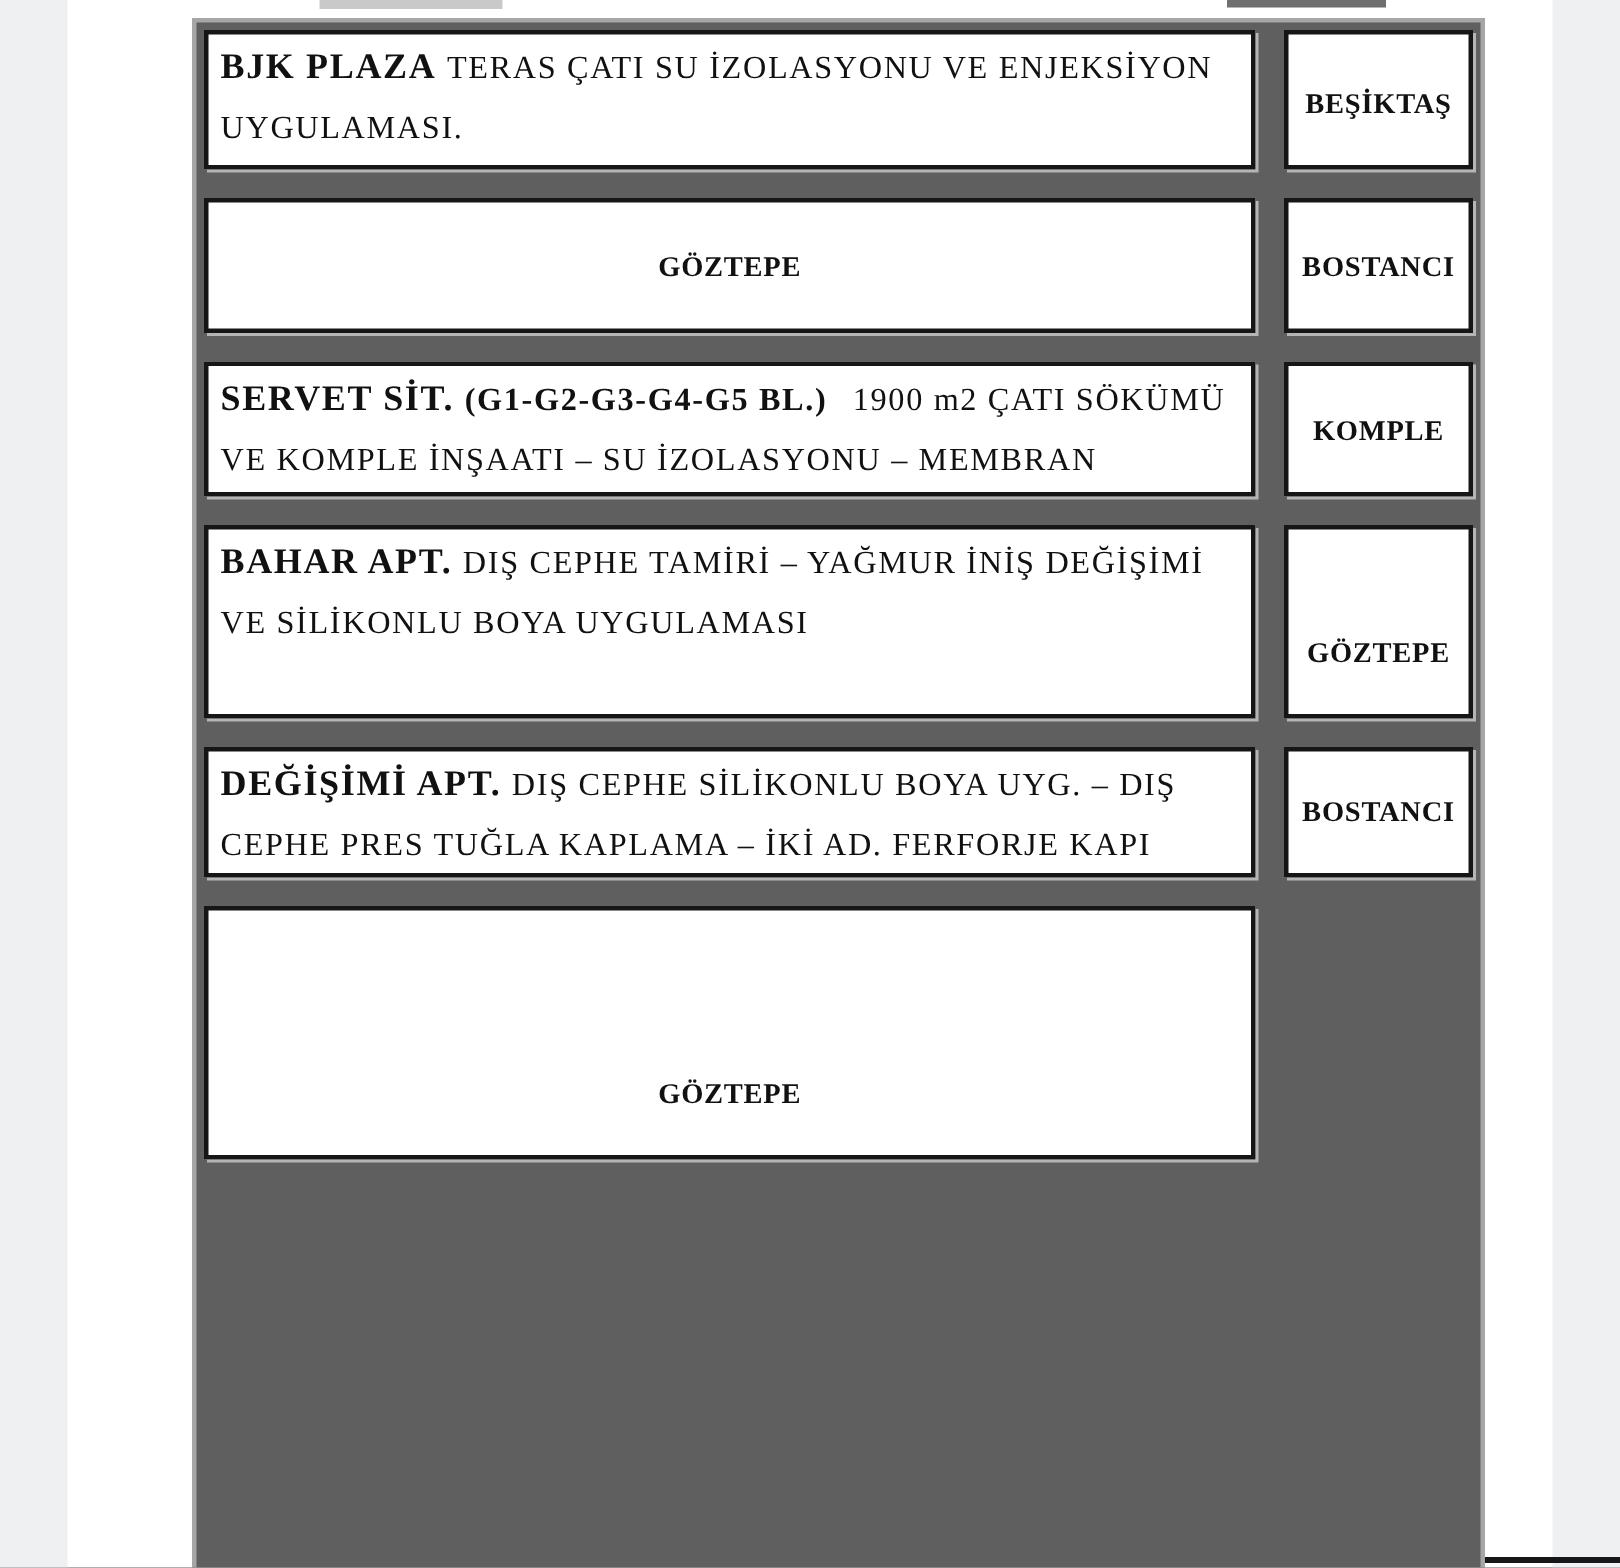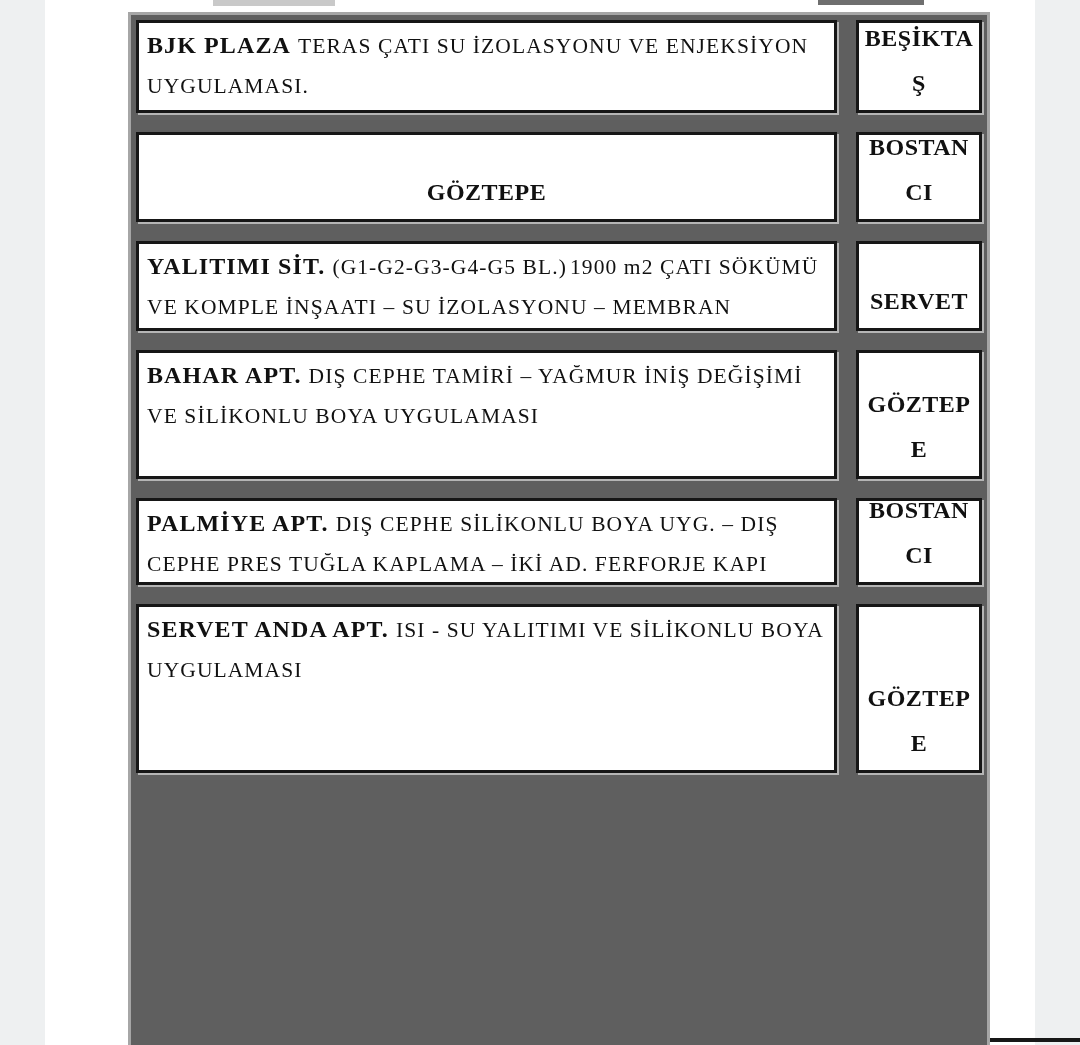--- a/index.html
+++ b/index.html
@@ -44,40 +44,40 @@
   .cell.desc {
     padding: 2px 4px 0 8px;
     font-size: 21.5px;
     line-height: 40px;
     letter-spacing: 1.1px;
   }
   .cell.loc {
     display: flex; flex-direction: column;
     justify-content: flex-end; align-items: flex-end;
     text-align: center;
-    padding: 0 3px 4px 3px;
+    padding: 0 3px 18px 3px;
     font-weight: bold;
-    font-size: 24px;
+    font-size: 19px;
     line-height: 45px;
     letter-spacing: 0.5px;
   }
   .loc-text {
     width: 100%;
     white-space: pre-line;
     overflow-wrap: break-word;
   }
   .project-title {
     font-weight: bold;
     font-size: 24px;
     margin-right: 7px;
   }
   .project-title-note {
-    font-weight: normal;
+    font-weight: bold;
     font-size: 21.5px;
-    margin-right: 3px;
+    margin-right: 17px;
   }
   .project-title-note:empty { display: none; margin: 0; }
 </style>
 </head>
 <body>
 
 <div class="side-band band-left"></div>
 <div class="side-band band-right"></div>
 <div class="artifact-top-1"></div>
 <div class="artifact-top-2"></div>
@@ -93,41 +93,38 @@
 
   <div class="cell loc">
     <span class="loc-text">GÖZTEPE</span>
   </div>
 
   <div class="cell loc">
     <span class="loc-text">BOSTANCI</span>
   </div>
 
   <div class="cell desc">
-    <span class="project-title">YALITIMI SİT.</span><span class="project-title-note">(G1-G2-G3-G4-G5 BL.)</span><span class="project-description">1900 m2 ÇATI SÖKÜMÜ VE KOMPLE İNŞAATI – SU İZOLASYONU – MEMBRAN KAPLANMASI</span>
+    <span class="project-title">SERVET SİT.</span><span class="project-title-note">(G1-G2-G3-G4-G5 BL.)</span><span class="project-description">1900 m2 ÇATI SÖKÜMÜ VE KOMPLE İNŞAATI – SU İZOLASYONU – MEMBRAN KAPLANMASI</span>
   </div>
   <div class="cell loc">
-    <span class="loc-text">SERVET</span>
+    <span class="loc-text">KOMPLE</span>
   </div>
 
   <div class="cell desc">
     <span class="project-title">BAHAR APT.</span><span class="project-description">DIŞ CEPHE TAMİRİ – YAĞMUR İNİŞ DEĞİŞİMİ VE SİLİKONLU BOYA UYGULAMASI</span>
   </div>
   <div class="cell loc">
     <span class="loc-text">GÖZTEPE</span>
   </div>
 
   <div class="cell desc">
-    <span class="project-title">PALMİYE APT.</span><span class="project-description">DIŞ CEPHE SİLİKONLU BOYA UYG. – DIŞ CEPHE PRES TUĞLA KAPLAMA – İKİ AD. FERFORJE KAPI YAPIMI – ISI YALITIMI VE BAHÇE DUVARI DEKORATİF TAŞ KAPLAMA</span>
+    <span class="project-title">DEĞİŞİMİ APT.</span><span class="project-description">DIŞ CEPHE SİLİKONLU BOYA UYG. – DIŞ CEPHE PRES TUĞLA KAPLAMA – İKİ AD. FERFORJE KAPI YAPIMI – ISI YALITIMI VE BAHÇE DUVARI DEKORATİF TAŞ KAPLAMA</span>
   </div>
 
   <div class="cell loc">
     <span class="loc-text">BOSTANCI</span>
   </div>
 
-  <div class="cell desc">
-    <span class="project-title">SERVET ANDA APT.</span><span class="project-description">ISI - SU YALITIMI VE SİLİKONLU BOYA UYGULAMASI</span>
-  </div>
   <div class="cell loc">
     <span class="loc-text">GÖZTEPE</span>
   </div>
 
 </div>
 
 </body></html>

